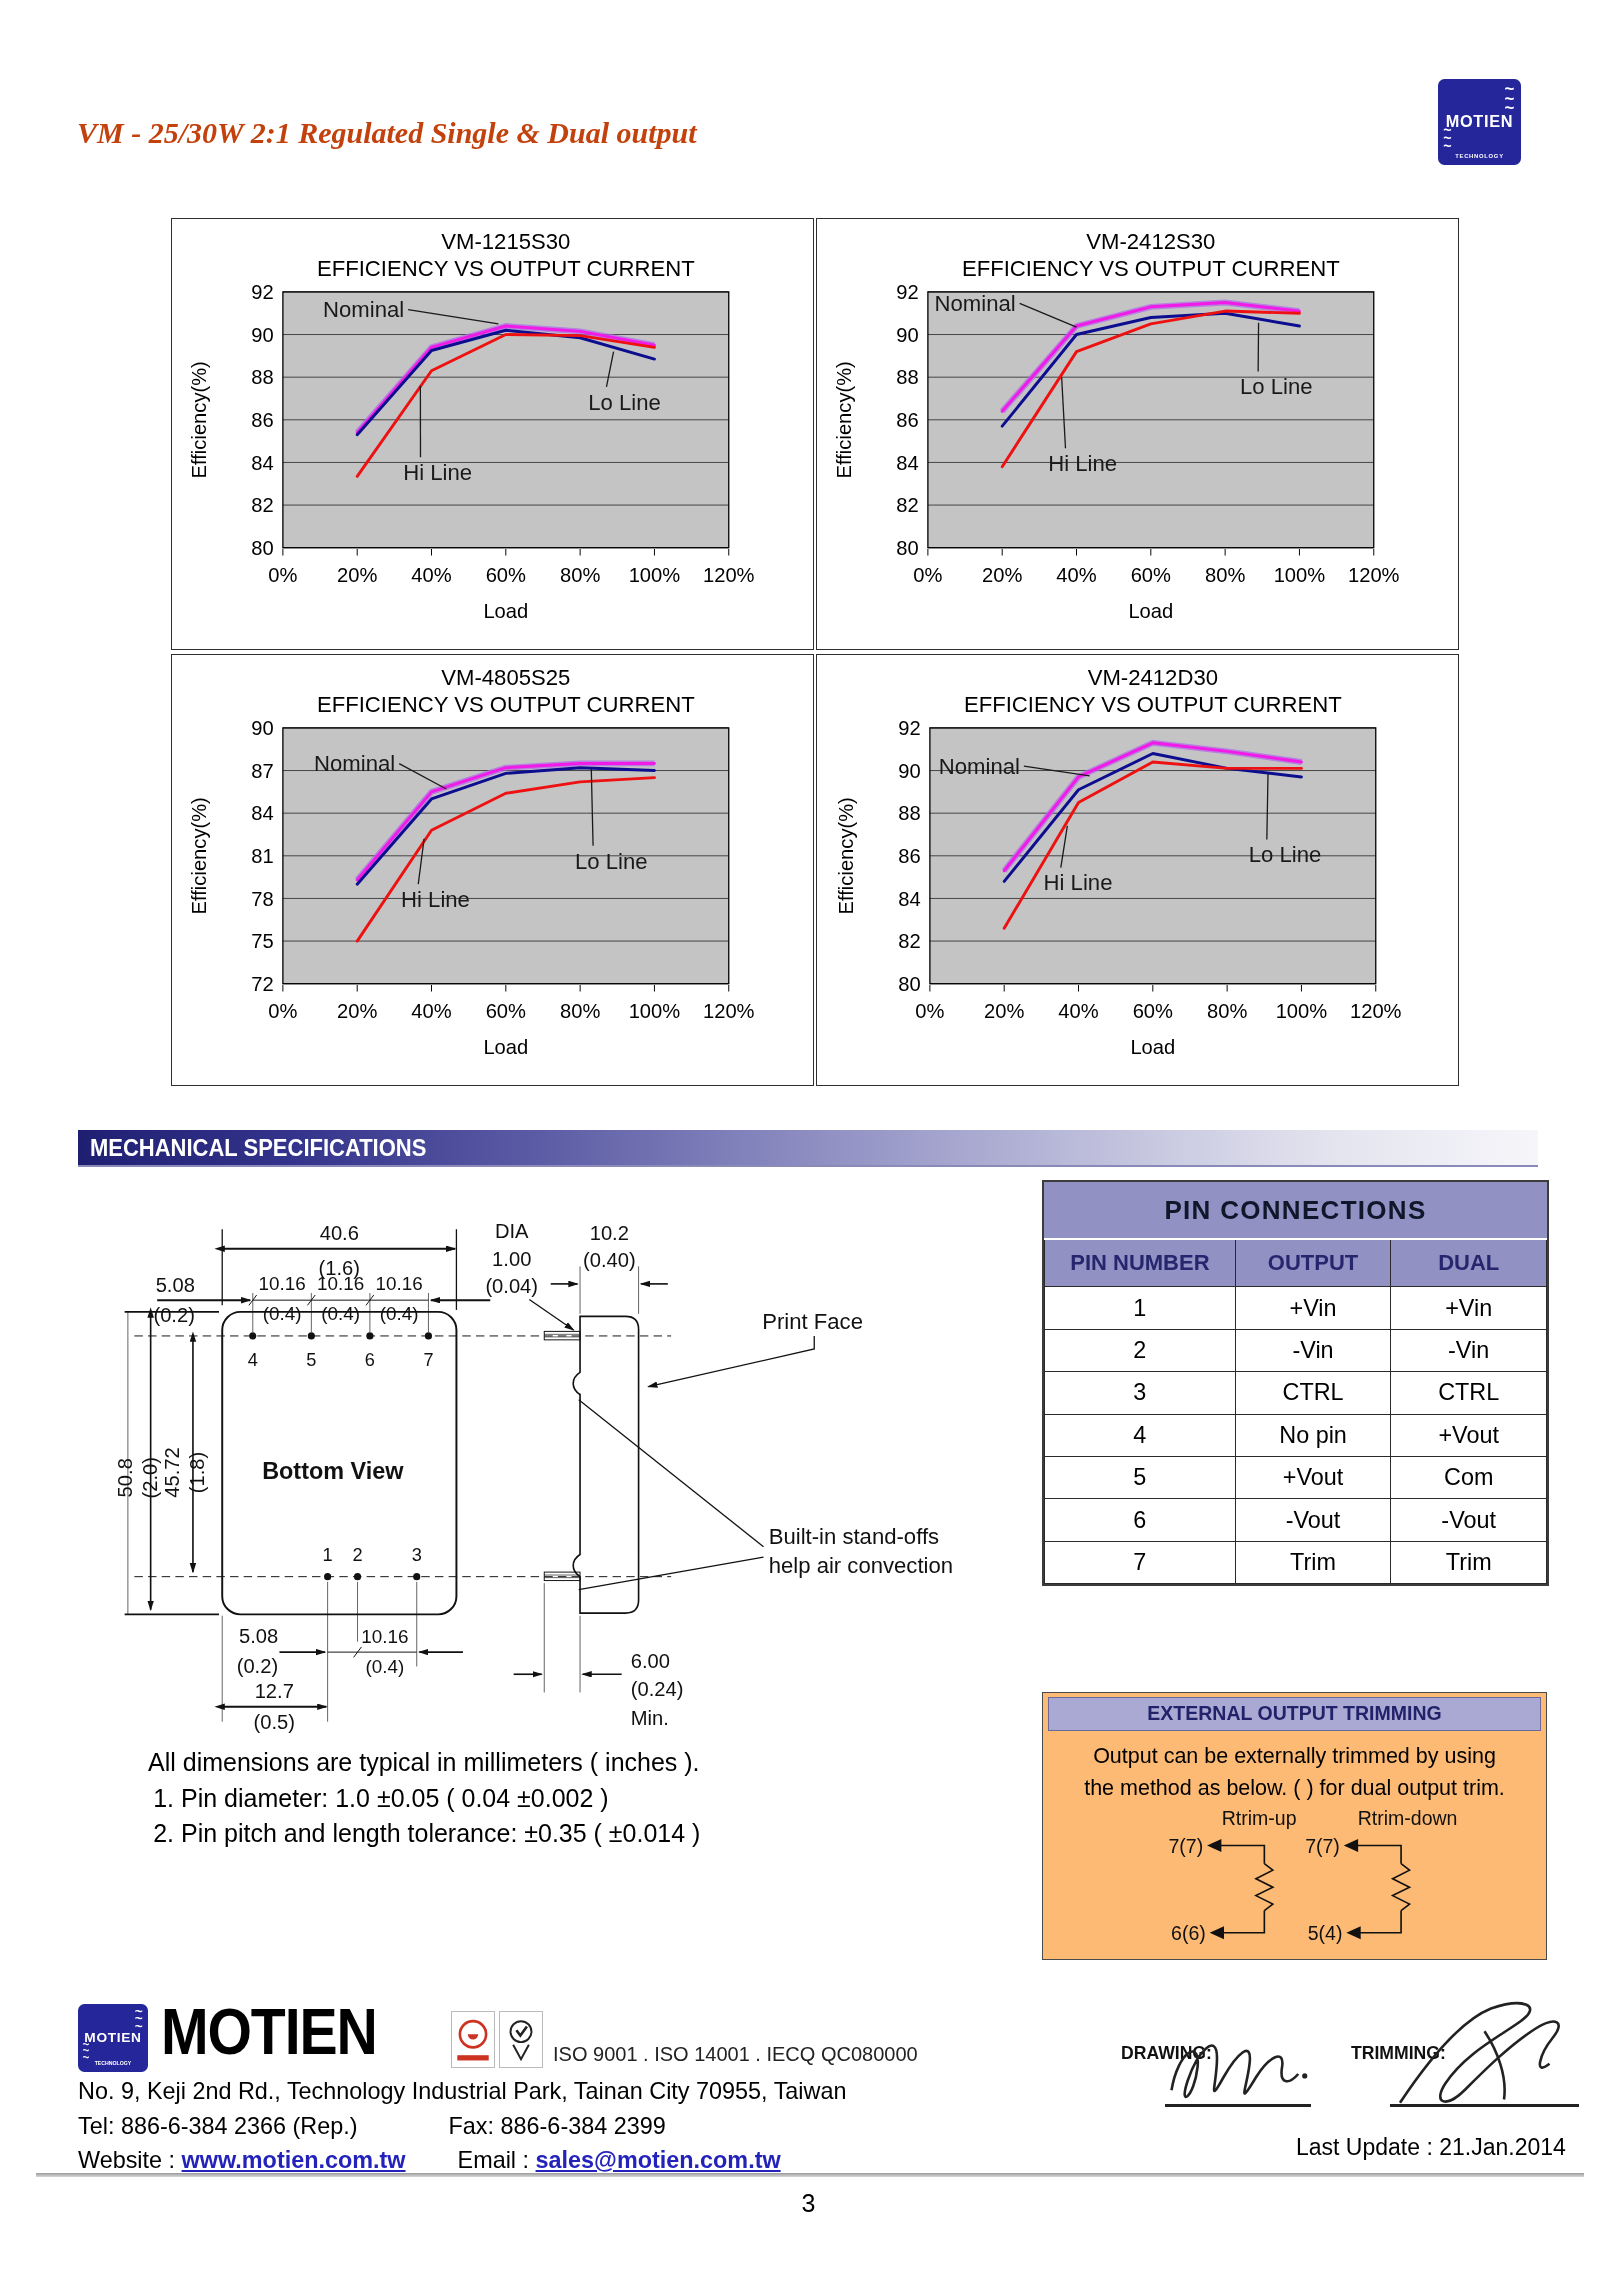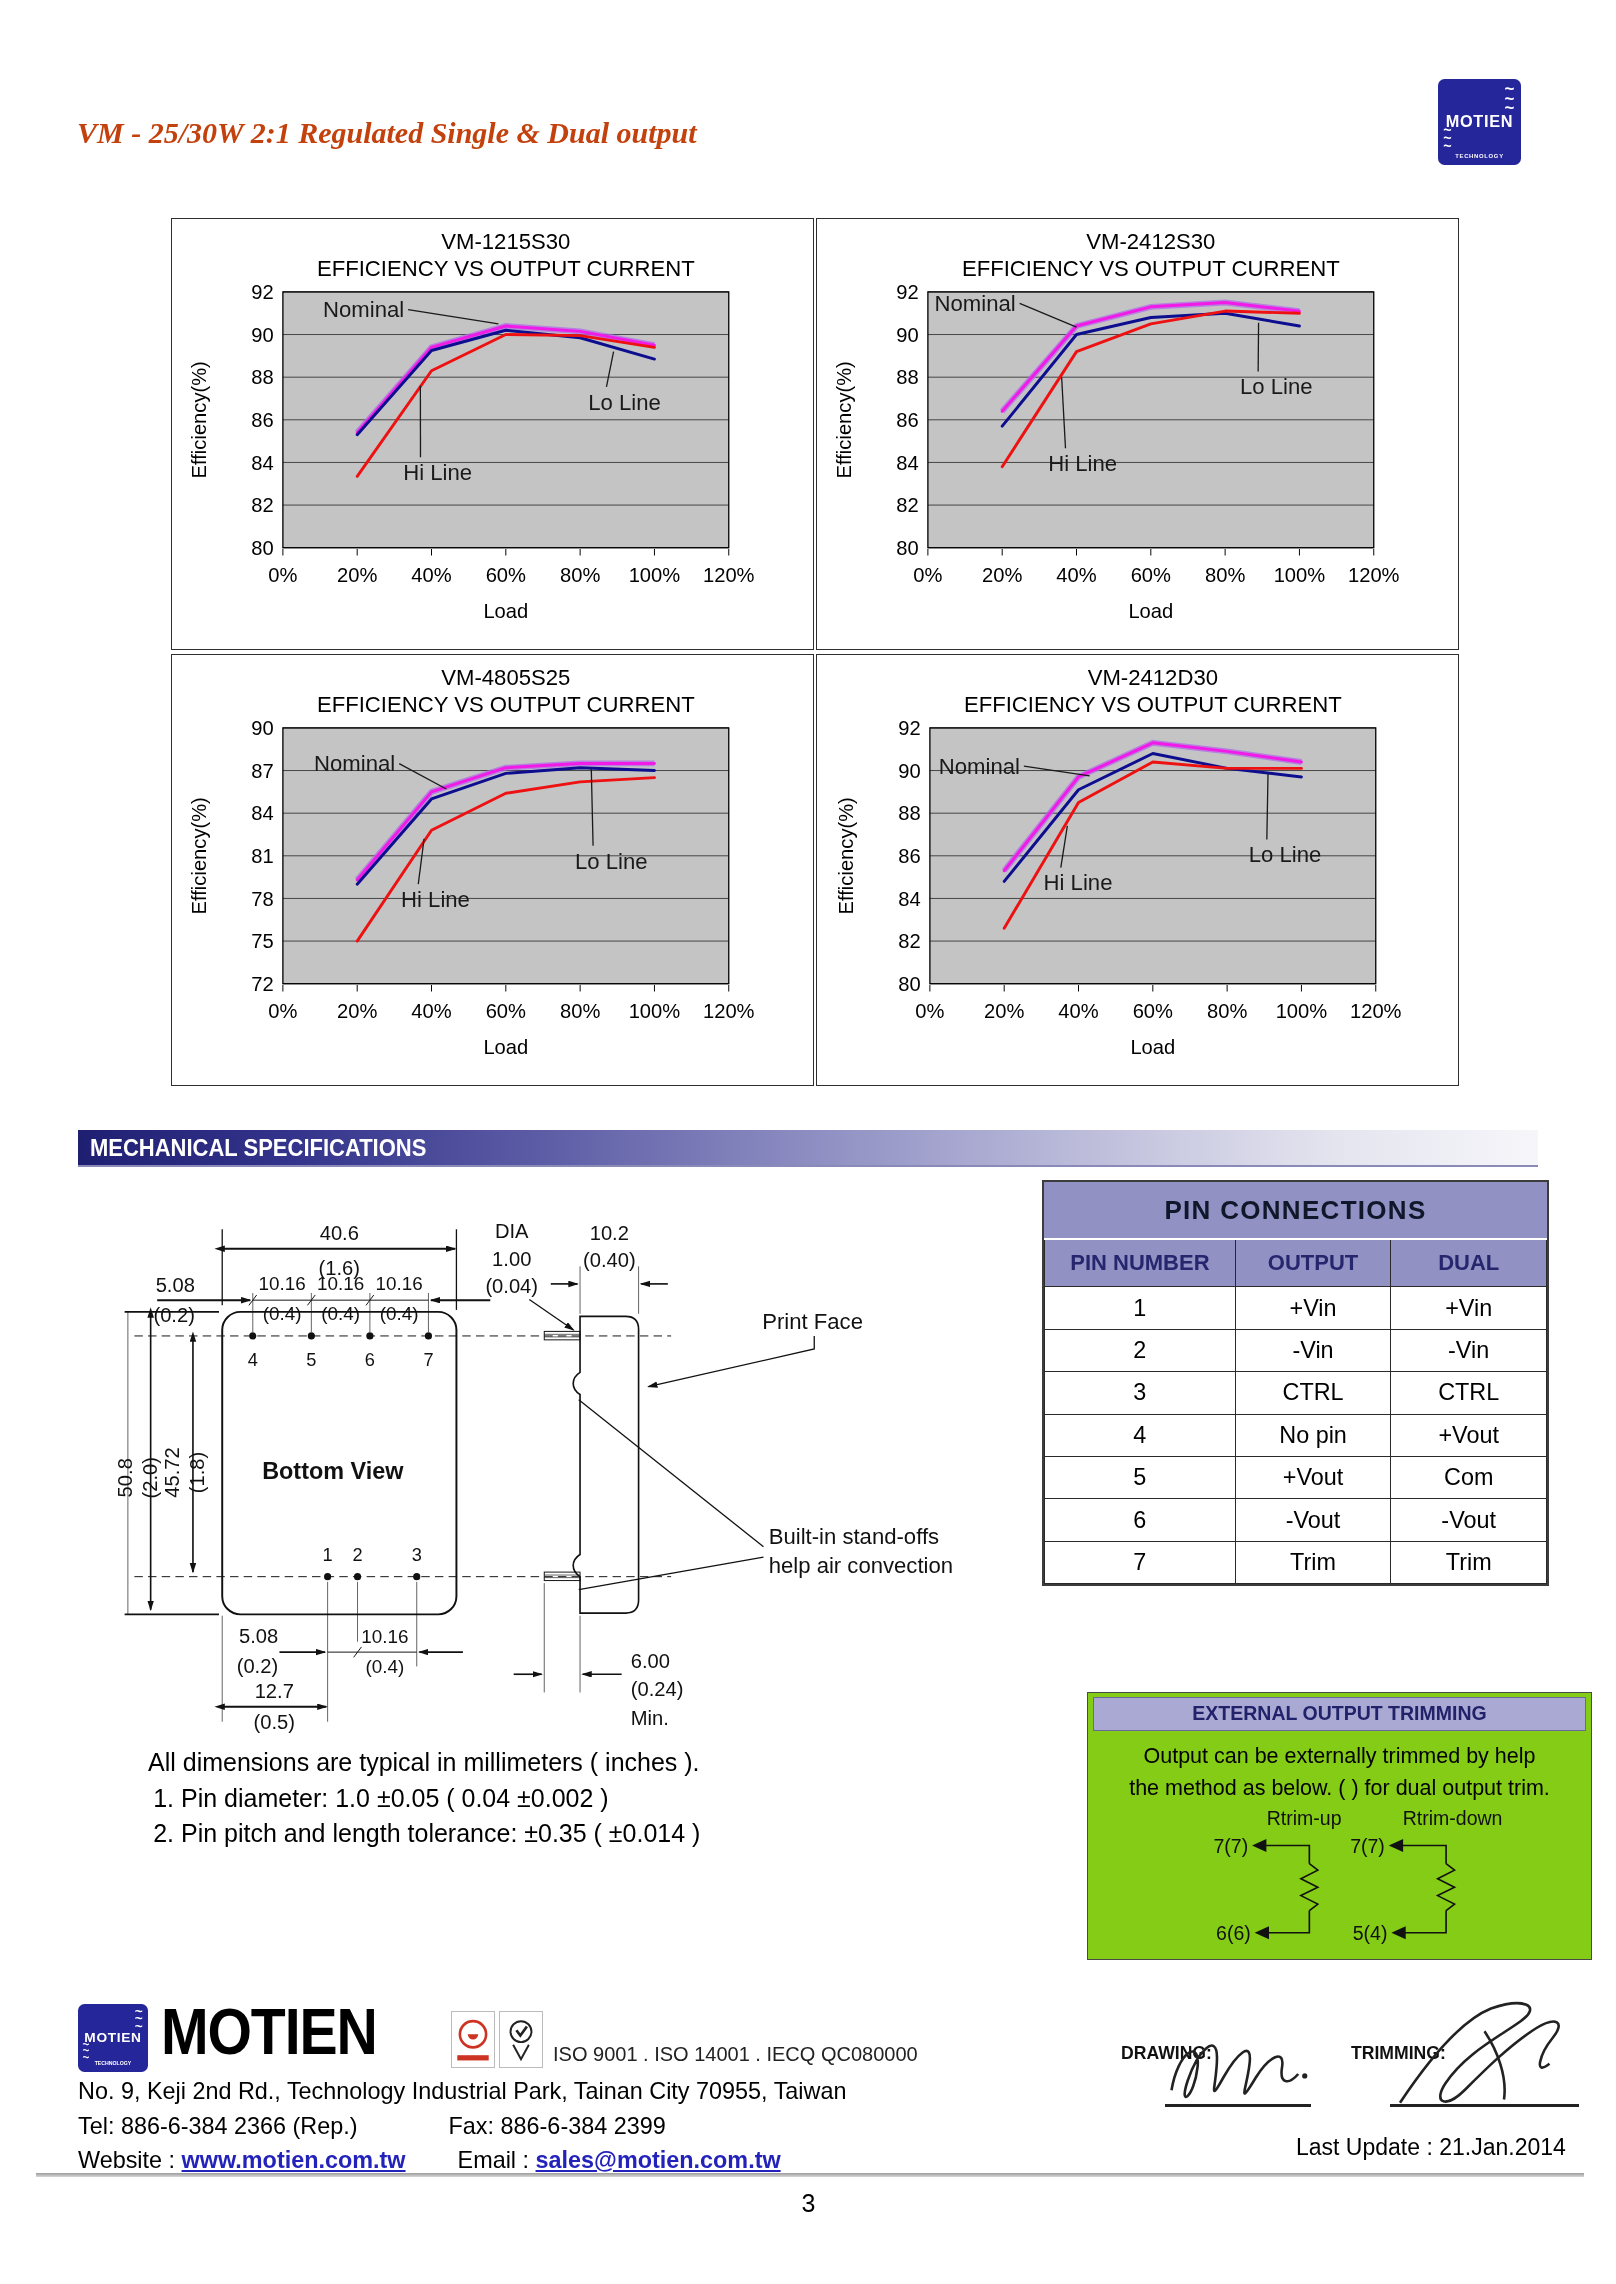--- a/index.html
+++ b/index.html
@@ -26,21 +26,21 @@
   
   #notes{left:148px;top:1745px;width:846px;font-size:25px;line-height:1.42;}
   #notes .note-item{padding-left:5.2px;}
   
   #pin-table{left:1042px;top:1180px;width:503px;border:2px solid #3c3c3c;background:#fff;}
   #pin-table .tbl-title{background:#9191c4;color:#0f172a;font-weight:bold;font-size:26px;text-align:center;padding:13px 0 11.7px 0;border-bottom:2.6px solid #fff;letter-spacing:1.3px;}
   #pin-table table{border-collapse:collapse;width:100%;}
   #pin-table th{background:#9191c4;color:#26266e;font-weight:bold;font-size:22px;padding:10.4px 0;border:1.3px solid #2a2a2a;border-top:none;}
   #pin-table td{font-size:23.4px;text-align:center;padding:7.2px 0;border:1.3px solid #2a2a2a;background:#fff;}
   
-  #trim-box{left:1087px;top:1692px;width:503px;height:266px;border:1.3px solid #4a4a4a;background:#84cc16;}
+  #trim-box{left:1042px;top:1692px;width:503px;height:266px;border:1.3px solid #4a4a4a;background:#fdba74;}
   #trim-box .trim-title{margin:3.9px 5.2px 0 5.2px;background:#a9a9d4;border:0.7px solid #6a6a9a;color:#22226a;font-weight:bold;font-size:19.5px;text-align:center;padding:4.6px 0;}
   #trim-box .trim-text{margin-top:9px;text-align:center;font-size:21.5px;line-height:1.5;}
   
   #footer-logo{left:78px;top:2004px;width:70px;height:68px;}
   #footer-logo .logo-name{font-size:13.7px;}
   #footer-logo .logo-sub{font-size:5.2px;}
   #footer-brand{left:161px;top:1994px;font-size:65px;font-weight:bold;letter-spacing:-1.3px;transform:scaleX(.88);transform-origin:left;}
   .badge{top:2011px;width:42px;height:55px;border:0.7px solid #bbb;background:#fff;}
   #badge1{left:451px;} #badge2{left:499px;}
   #iso-line{left:553px;top:2043px;font-size:20px;color:#222;}
@@ -439,21 +439,21 @@
           <td>Trim</td>
           <td>Trim</td>
         </tr>
       </tbody>
   </table>
 </div>
 
 <div class="abs" id="trim-box">
   <div class="trim-title">EXTERNAL OUTPUT TRIMMING</div>
   <div class="trim-text">
-    <div>Output can be externally trimmed by help</div>
+    <div>Output can be externally trimmed by using</div>
     <div>the method as below. (   ) for dual output trim.</div>
   </div>
   <svg width="500" height="163" viewBox="0 0 768 250">
     <g stroke="#111" fill="none" stroke-width="2.5">
       <polyline points="272,62 340,62 340,90"></polyline>
       <path d="M340,90 l13,10 l-26,13 l26,13 l-26,13 l26,13 l-13,10"></path>
       <polyline points="340,162 340,196 276,196"></polyline>
       <polyline points="482,62 550,62 550,90"></polyline>
       <path d="M550,90 l13,10 l-26,13 l26,13 l-26,13 l26,13 l-13,10"></path>
       <polyline points="550,162 550,196 486,196"></polyline>

